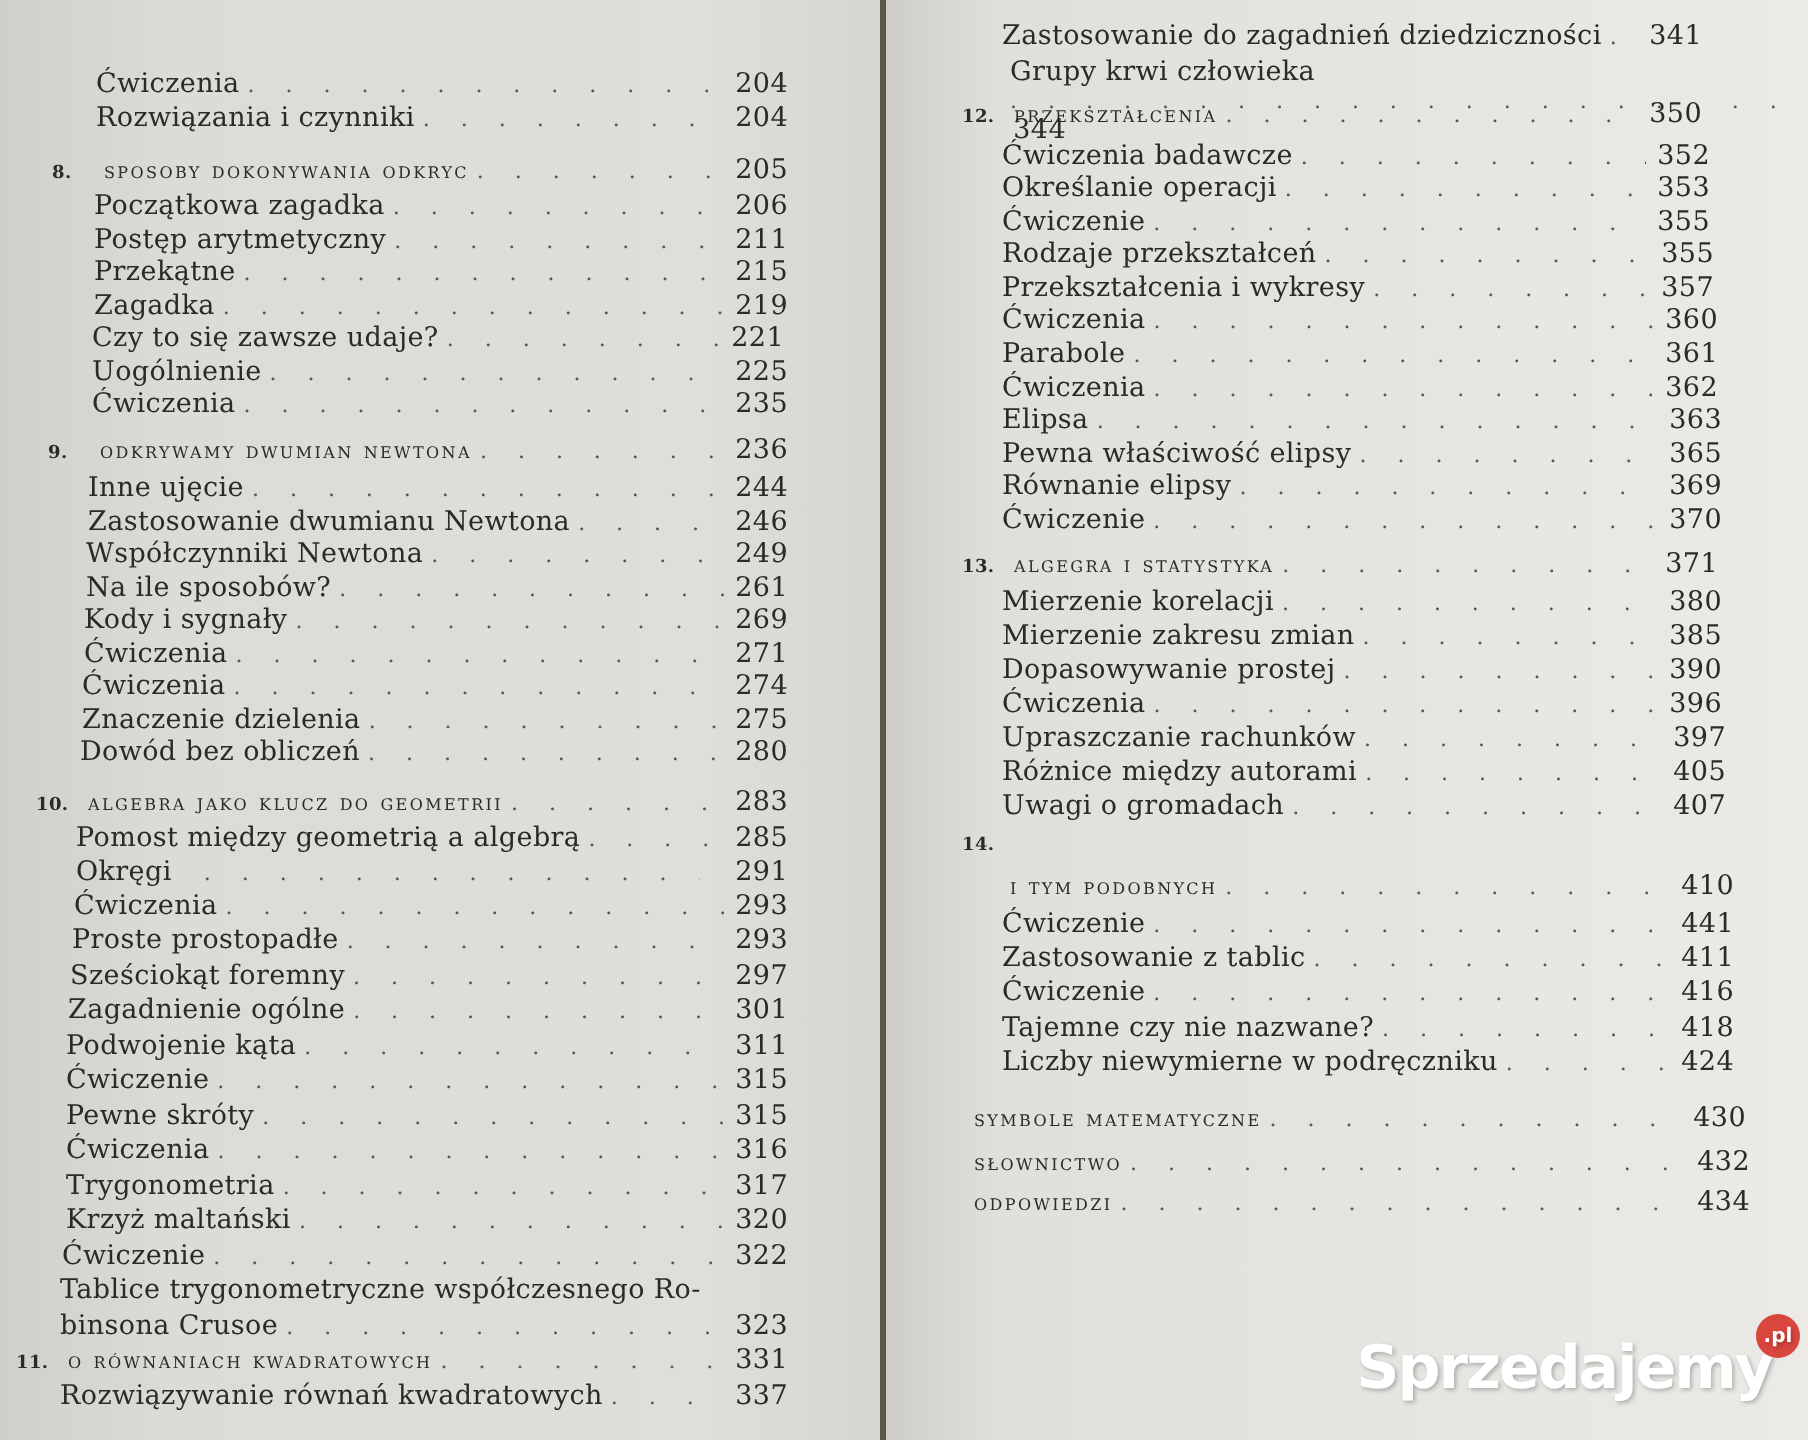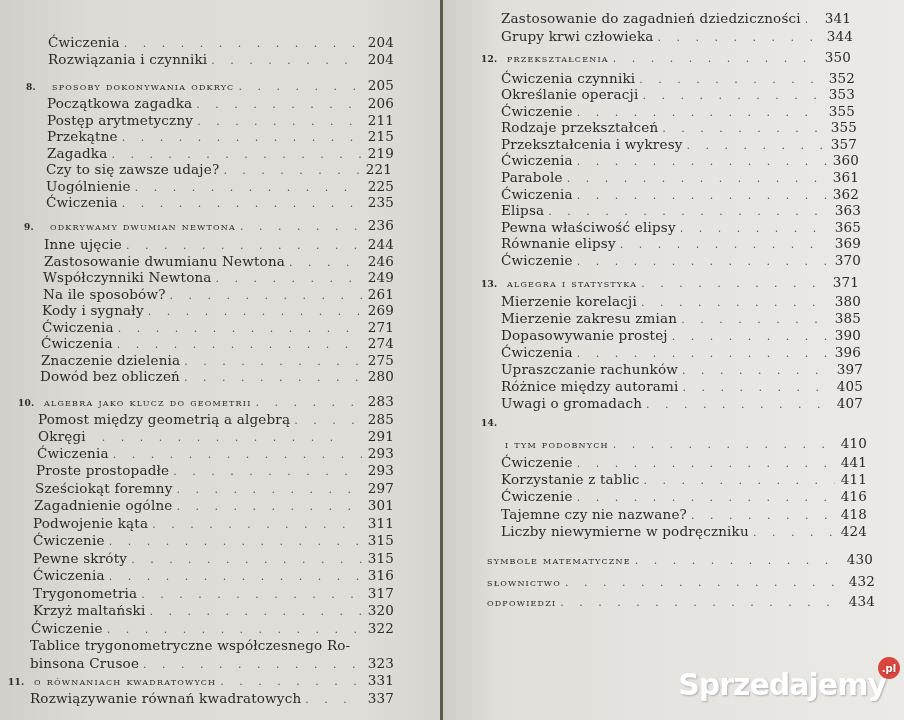--- a/index.html
+++ b/index.html
@@ -261,33 +261,33 @@
       </div>
   </div>
   <div class="gutter"></div>
   <div class="page right">
     <div class="toc" id="toc-right">
         <div class="row" style="left: 58px; top: 10px; width: 350px;">
           <span class="title">Zastosowanie do zagadnień dziedziczności</span>
           <span class="leader"></span>
           <span class="page-no">341</span>
         </div>
-        <div class="row" style="left: 58px; top: 28px; width: 352px;">
+        <div class="row" style="left: 58px; top: 28px; width: 352px; flex-direction: column;">
           <span class="title">Grupy krwi człowieka</span>
           <span class="leader"></span>
           <span class="page-no">344</span>
         </div>
         <div class="row chapter" style="left: 38px; top: 49px; width: 370px;">
           <span class="num">12.</span>
           <span class="title">PRZEKSZTAŁCENIA</span>
           <span class="leader"></span>
           <span class="page-no">350</span>
         </div>
         <div class="row" style="left: 58px; top: 70px; width: 354px;">
-          <span class="title">Ćwiczenia czynniki</span>
+          <span class="title">Ćwiczenia badawcze</span>
           <span class="leader"></span>
           <span class="page-no">352</span>
         </div>
         <div class="row" style="left: 58px; top: 86px; width: 354px;">
           <span class="title">Określanie operacji</span>
           <span class="leader"></span>
           <span class="page-no">353</span>
         </div>
         <div class="row" style="left: 58px; top: 103px; width: 354px;">
           <span class="title">Ćwiczenie</span>
@@ -387,21 +387,21 @@
           <span class="title">I TYM PODOBNYCH</span>
           <span class="leader"></span>
           <span class="page-no">410</span>
         </div>
         <div class="row" style="left: 58px; top: 454px; width: 366px;">
           <span class="title">Ćwiczenie</span>
           <span class="leader"></span>
           <span class="page-no">441</span>
         </div>
         <div class="row" style="left: 58px; top: 471px; width: 366px;">
-          <span class="title">Korzystanie z tablic</span>
+          <span class="title">Zastosowanie z tablic</span>
           <span class="leader"></span>
           <span class="page-no">411</span>
         </div>
         <div class="row" style="left: 58px; top: 488px; width: 366px;">
           <span class="title">Ćwiczenie</span>
           <span class="leader"></span>
           <span class="page-no">416</span>
         </div>
         <div class="row" style="left: 58px; top: 506px; width: 366px;">
           <span class="title">Tajemne czy nie nazwane?</span>

